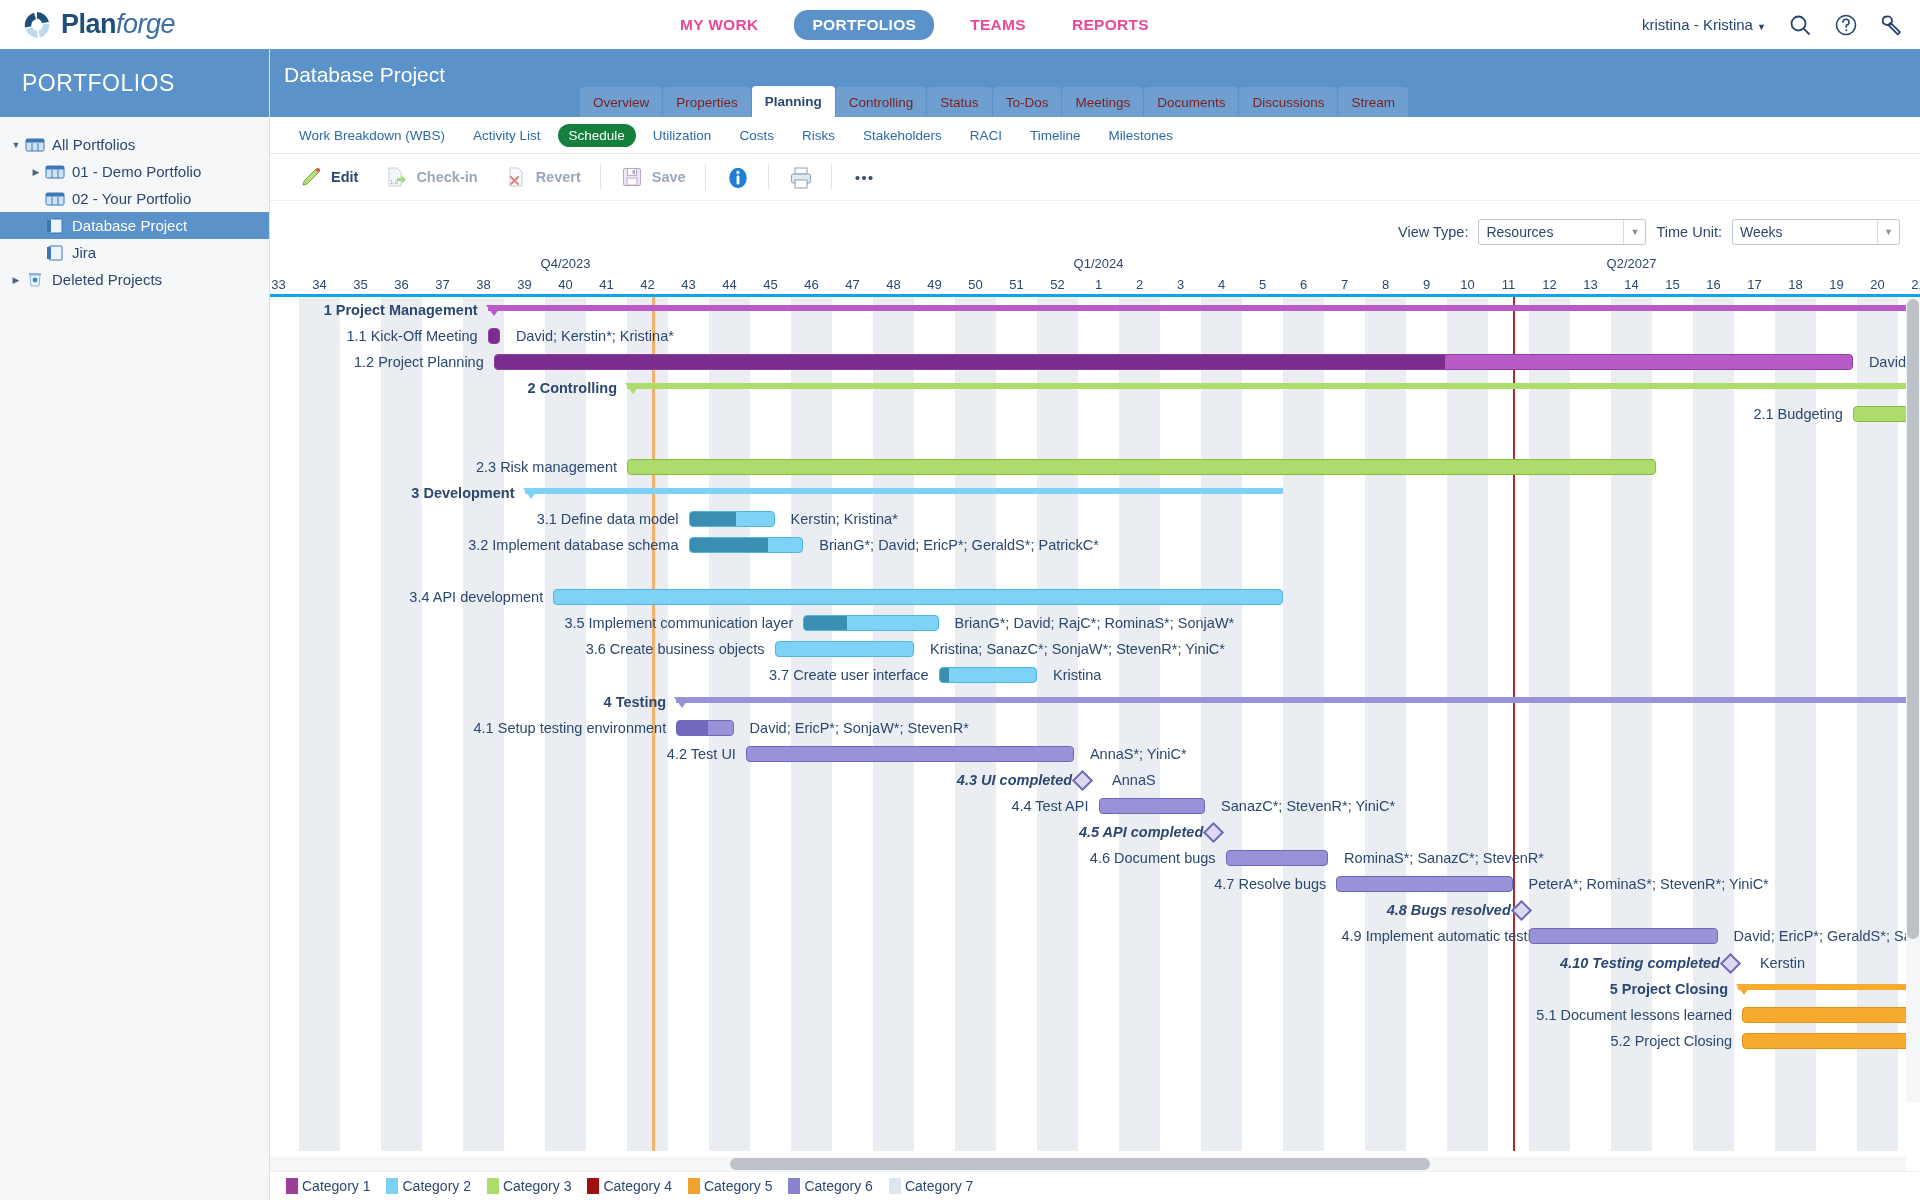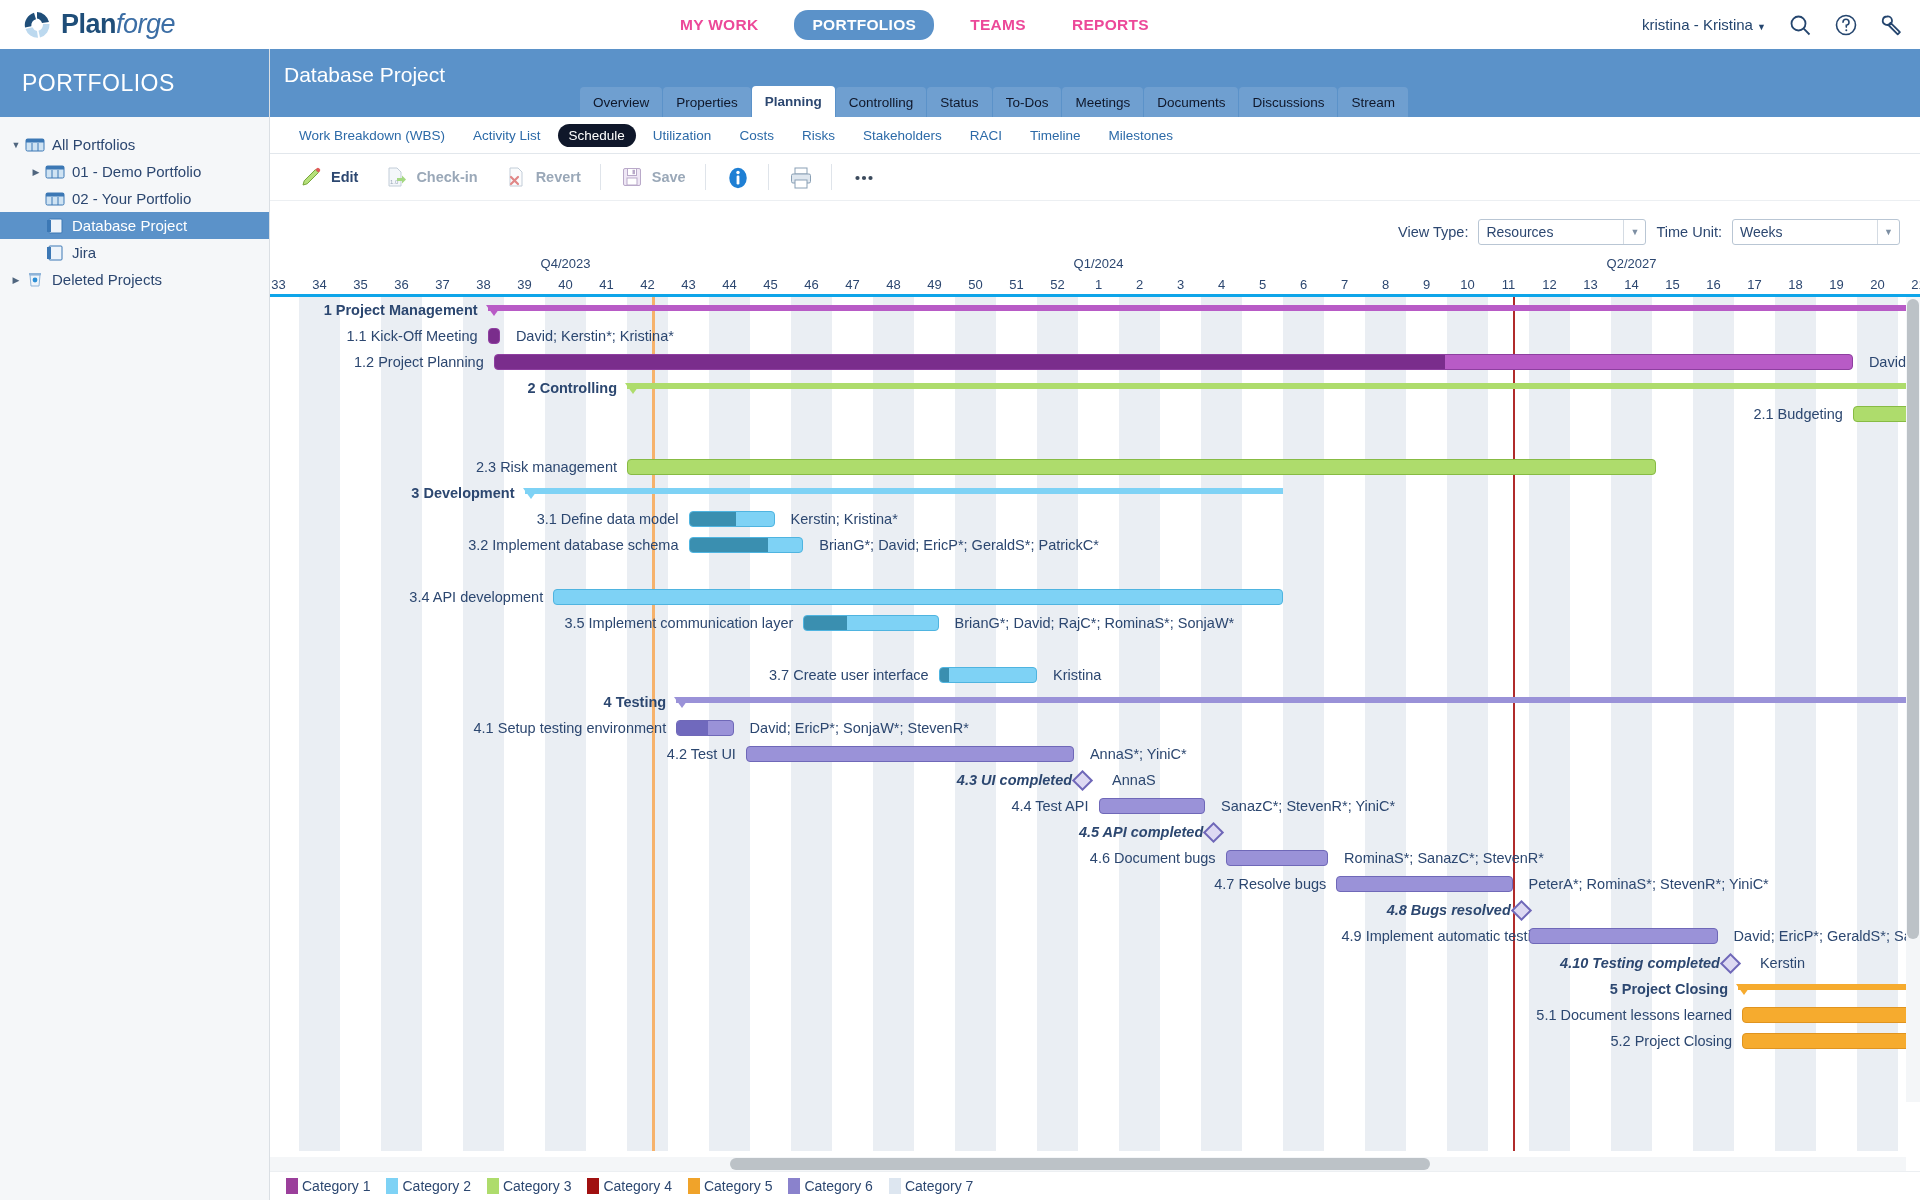--- a/index.html
+++ b/index.html
@@ -49,28 +49,28 @@
   .tree-label { color:#2c4770; white-space:nowrap;}
   .ind1 { padding-left:8px; }
   .ind2 { padding-left:28px; }
 
   
   #main { flex:1; position:relative; background:#fff; }
   #proj-header { height:68px; background:#5b92c9; position:relative; }
   #proj-title { position:absolute; left:14px; top:14px; color:#fff; font-size:21px;}
   #tabs { position:absolute; left:310px; bottom:0; display:flex; align-items:flex-end; }
   .tab {
-    background:#6f9fd0; color:#0f172a; font-size:13.5px; padding:8px 13px 7px;
+    background:#6f9fd0; color:#7f1d1d; font-size:13.5px; padding:8px 13px 7px;
     margin-right:1px; border-radius:4px 4px 0 0; cursor:pointer; white-space:nowrap;
   }
   .tab.active { background:#fff; color:#2c4770; font-weight:600; padding-bottom:8px;}
   #subtabs { height:37px; display:flex; align-items:center; padding-left:18px; gap:6px;
              border-bottom:1px solid #e2e7ec;}
   .subtab { font-size:13.5px; color:#2c6aa8; padding:4px 11px; cursor:pointer; white-space:nowrap;}
-  .subtab.active { background:#0f172a; color:#fff; border-radius:12px;}
+  .subtab.active { background:#15803d; color:#fff; border-radius:12px;}
 
   
   #toolbar { height:47px; display:flex; align-items:center; padding-left:16px; gap:0; border-bottom:1px solid #eceff2;}
   .tbtn { display:flex; align-items:center; gap:8px; padding:0 13px; height:40px; cursor:pointer; white-space:nowrap;}
   .tbtn .lbl { font-size:14.5px; font-weight:bold; color:#2c4770;}
   .tbtn.disabled .lbl { color:#9aa8b8; font-weight:bold;}
   .tsep { width:1px; height:26px; background:#dfe4ea; margin:0 6px;}
   .ticon { width:24px; height:24px; display:block;}
 
   
@@ -500,20 +500,25 @@
               <div class="rlabel" style="left: 273.2px;">3.4 API development</div>
               <div class="bar" style="left: 283.2px; width: 729.8px; background: rgb(126, 210, 245); border: 1px solid rgb(79, 180, 224);"></div>
             </div>
             <div class="row" style="top: 313.2px;">
               <div class="rlabel" style="left: 523.3px;">3.5 Implement communication layer</div>
               <div class="bar" style="left: 533.3px; width: 135.3px; background: rgb(126, 210, 245); border: 1px solid rgb(79, 180, 224);">
                 <div class="prog" style="width: 32%; background: rgb(58, 143, 176);"></div>
               </div>
               <div class="rres" style="left: 684.6px;">BrianG*; David; RajC*; RominaS*; SonjaW*</div>
             </div>
+            <div class="row" style="top: 339.3px;">
+              <div class="rlabel" style="left: 494.6px;">3.6 Create business objects</div>
+              <div class="bar" style="left: 504.6px; width: 139.4px; background: rgb(126, 210, 245); border: 1px solid rgb(79, 180, 224);"></div>
+              <div class="rres" style="left: 660px;">Kristina; SanazC*; SonjaW*; StevenR*; YiniC*</div>
+            </div>
             <div class="row" style="top: 365.4px;">
               <div class="rlabel" style="left: 658.6px;">3.7 Create user interface</div>
               <div class="bar" style="left: 668.6px; width: 98.4px; background: rgb(126, 210, 245); border: 1px solid rgb(79, 180, 224);">
                 <div class="prog" style="width: 10%; background: rgb(58, 143, 176);"></div>
               </div>
               <div class="rres" style="left: 783px;">Kristina</div>
             </div>
             <div class="row" style="top: 391.5px;">
               <div class="rlabel sum" style="left: 396.2px;">4 Testing</div>
               <div class="summary" style="left: 406.2px; width: 1230px; background: rgb(154, 146, 216);">

